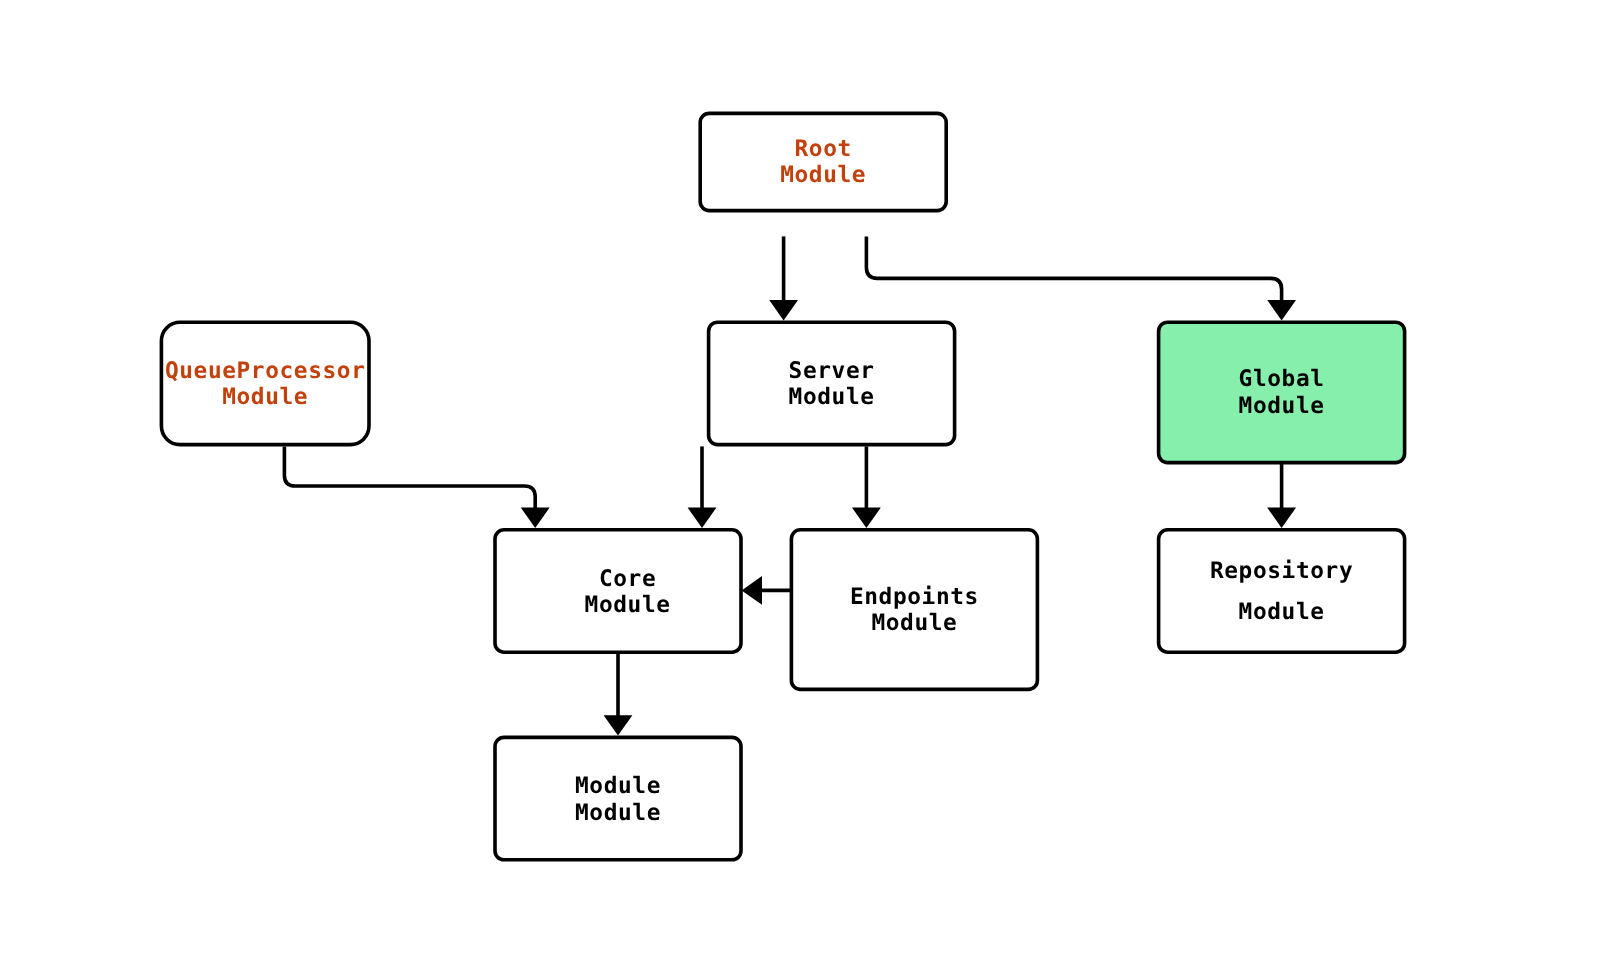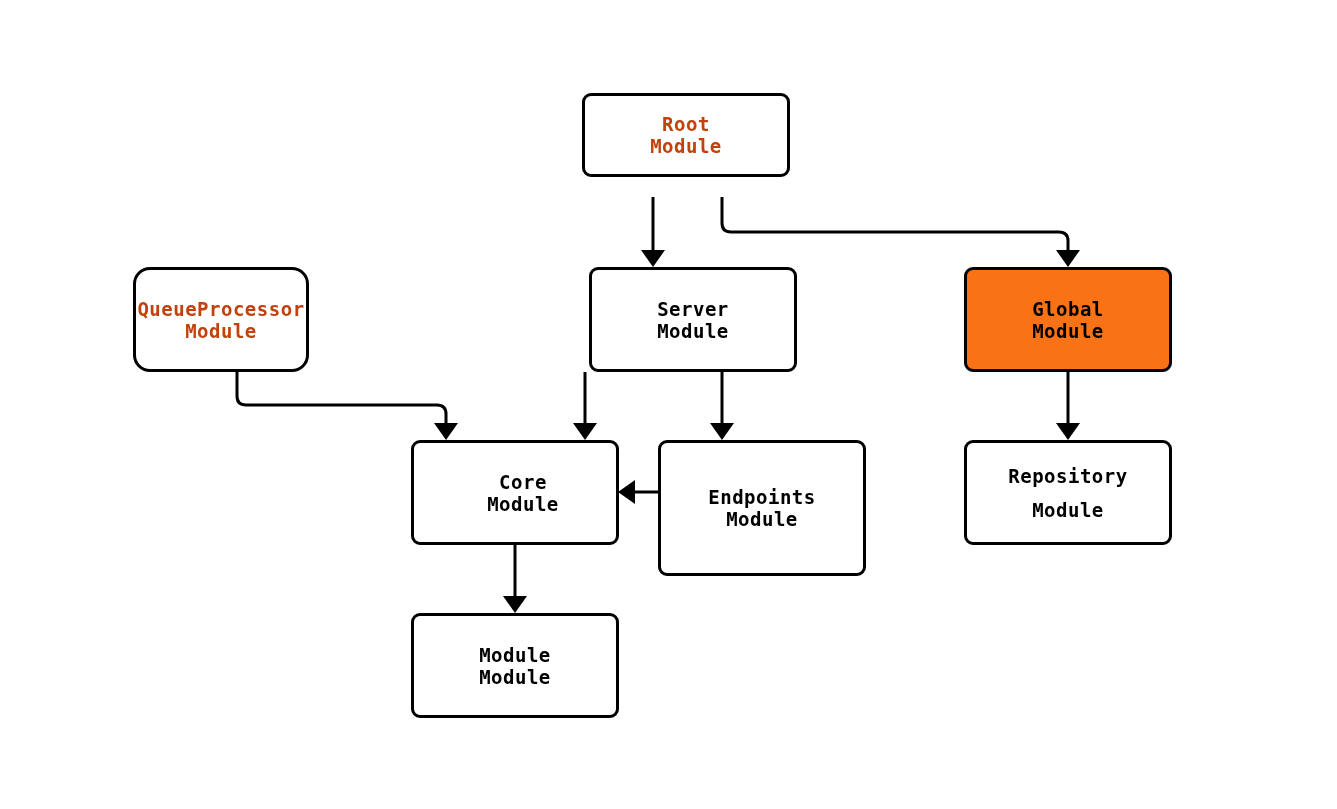--- a/index.html
+++ b/index.html
@@ -84,21 +84,21 @@
       <div>Module</div>
     </div>
     <div class="node" style="left: 133px; top: 267px; width: 176px; height: 105px; background: rgb(255, 255, 255); border-color: rgb(0, 0, 0); color: #c2410c; border-radius: 17px;">
       <div>QueueProcessor</div>
       <div>Module</div>
     </div>
     <div class="node" style="left: 549px; top: 267px; width: 208px; height: 105px; background: rgb(255, 255, 255); border-color: rgb(0, 0, 0); color: rgb(0, 0, 0); margin-left: 40px;">
       <div>Server</div>
       <div>Module</div>
     </div>
-    <div class="node" style="left: 964px; top: 267px; width: 208px; height: 105px; background: #f97316; border-color: rgb(0, 0, 0); color: rgb(0, 0, 0);">
+    <div class="node" style="left: 964px; top: 267px; width: 208px; height: 120px; background: #86efac; border-color: rgb(0, 0, 0); color: rgb(0, 0, 0);">
       <div>Global</div>
       <div>Module</div>
     </div>
     <div class="node" style="left: 411px; top: 440px; width: 208px; height: 105px; background: rgb(255, 255, 255); border-color: rgb(0, 0, 0); color: rgb(0, 0, 0); padding-left: 16px;">
       <div>Core</div>
       <div>Module</div>
     </div>
     <div class="node" style="left: 658px; top: 440px; width: 208px; height: 136px; background: rgb(255, 255, 255); border-color: rgb(0, 0, 0); color: rgb(0, 0, 0);">
       <div>Endpoints</div>
       <div>Module</div>

